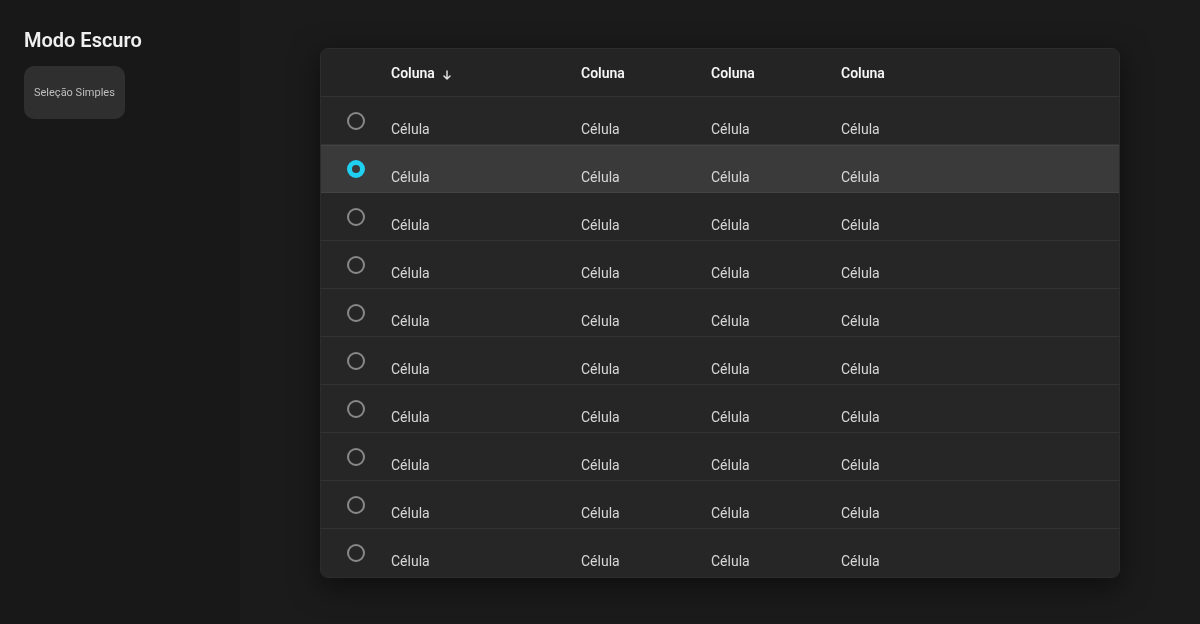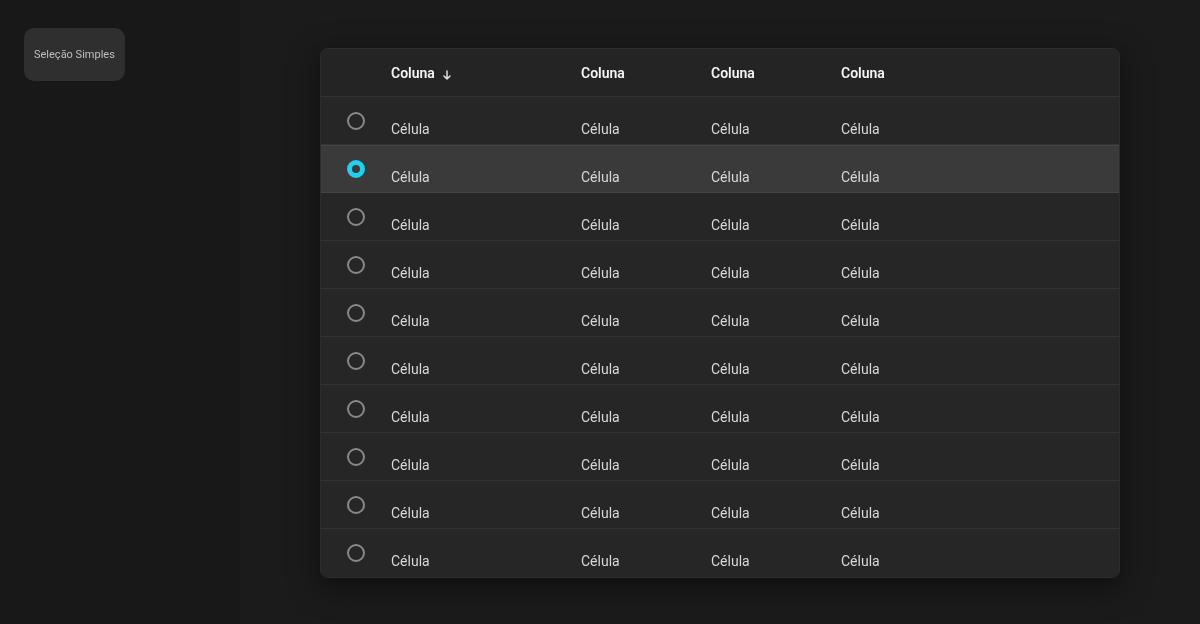--- a/index.html
+++ b/index.html
@@ -127,20 +127,21 @@
     .body-cell {
       font-size: 14px;
       color: #d8d8d8;
       margin-top: 16px;
     }
   </style>
 </head>
 <body>
 
 <div class="sidebar">
+  <h1 class="sidebar-title">Modo Escuro</h1>
   <span class="chip">Seleção Simples</span>
 </div>
 
 <div class="main">
   <div class="table-card">
     <div class="table-header">
       <div></div>
       <div class="header-cell first">
         <span>Coluna</span>
         <span class="sort-icon">

